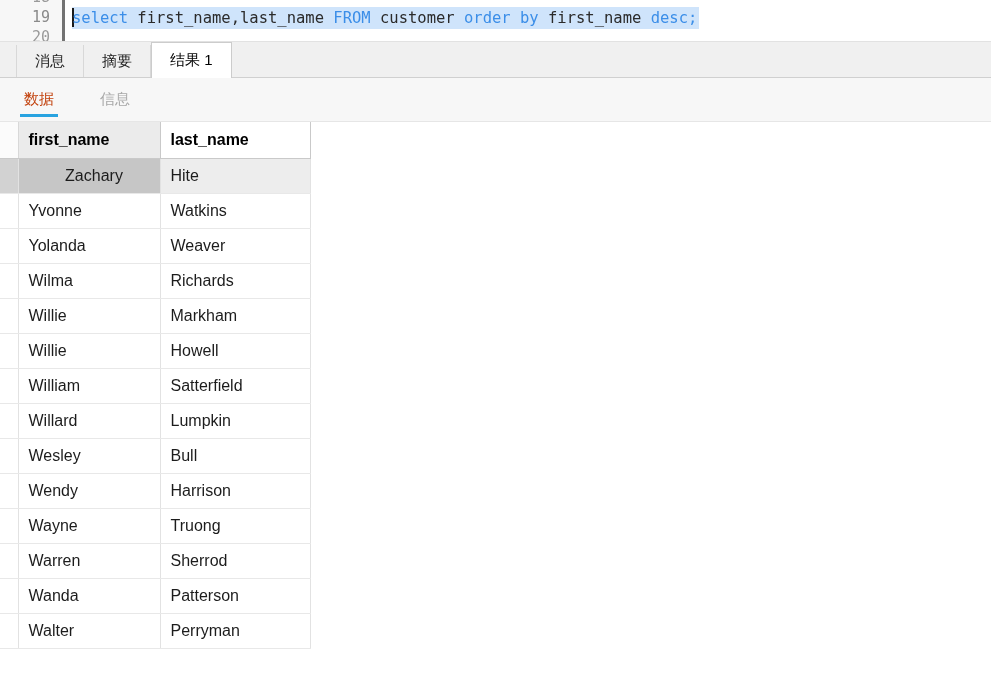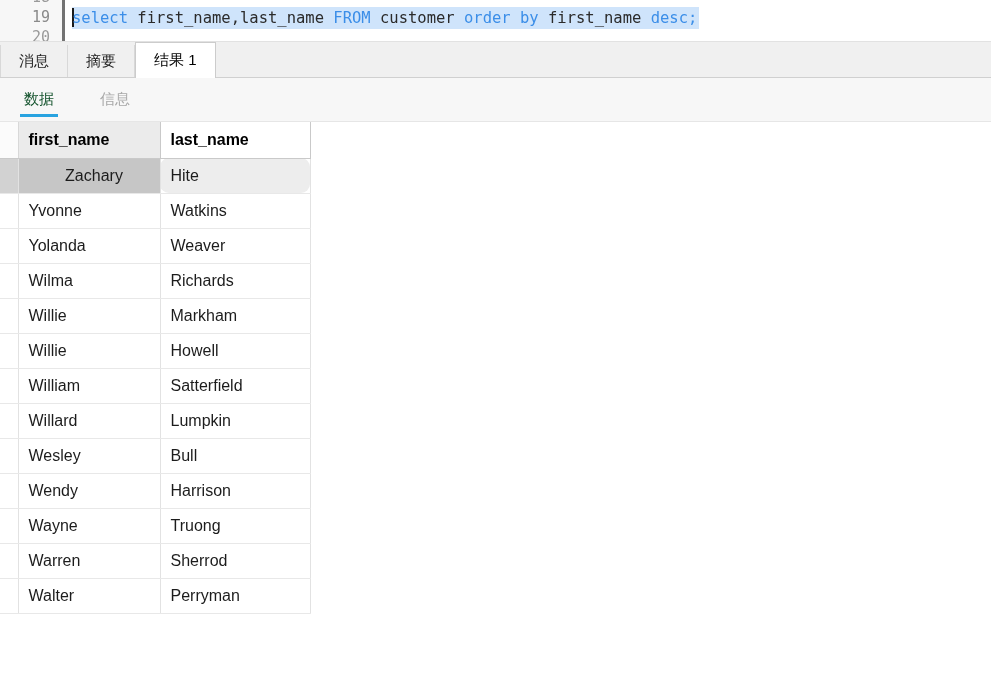--- a/index.html
+++ b/index.html
@@ -70,21 +70,21 @@
   .id { color: #2b2b2b; }
 
   
   .tabbar {
     position: relative;
     height: 36px;
     background: #f0f0f0;
     border-bottom: 1px solid #d0d0d0;
     display: flex;
     align-items: flex-end;
-    padding-left: 0;
+    padding-left: 16px;
     box-sizing: border-box;
   }
   .tab {
     height: 32px;
     line-height: 32px;
     padding: 0 18px;
     font-size: 15px;
     color: #1e1e1e;
     background: #f0f0f0;
     border-right: 1px solid #d8d8d8;
@@ -117,21 +117,21 @@
   }
   .subtab {
     position: relative;
     font-size: 15px;
     padding: 0 2px 6px 2px;
     margin-right: 42px;
     color: #a8a8a8;
     cursor: default;
     top: 3px;
   }
-  .subtab.active { color: #14532d; }
+  .subtab.active { color: #c2410c; }
   .subtab.active::after {
     content: "";
     position: absolute;
     left: -2px;
     right: -2px;
     bottom: -2px;
     height: 3px;
     background: #29a3e0;
   }
 
@@ -182,21 +182,21 @@
     background: #ebebeb;
   }
 
   td.gut {
     background: #ffffff;
     padding: 0;
     border-right: 1px solid #d8d8d8;
   }
   tr.sel td.gut { background: #d2d2d2; }
   tr.sel td.cell-active { background: #c6c6c6; color: #1c1c1c; text-align: center; }
-  tr.sel td.cell-other  { background: #ededed; color: #1c1c1c; border-radius: 9px; }
+  tr.sel td.cell-other  { background: #ededed; color: #1c1c1c; }
 </style>
 </head>
 <body>
 
 <div class="editor">
   <div class="gutter">
     <div class="ln ln-prev">18</div>
     <div class="ln ln-cur">19</div>
     <div class="ln ln-next">20</div>
   </div>
@@ -284,18 +284,23 @@
           <td>Wayne</td>
           <td>Truong</td>
         </tr>
         <tr>
           <td class="gut"></td>
           <td>Warren</td>
           <td>Sherrod</td>
         </tr>
         <tr>
           <td class="gut"></td>
+          <td>Wanda</td>
+          <td>Patterson</td>
+        </tr>
+        <tr>
+          <td class="gut"></td>
           <td>Walter</td>
           <td>Perryman</td>
         </tr>
       </tbody>
   </table>
 </div>
 
 </body></html>

